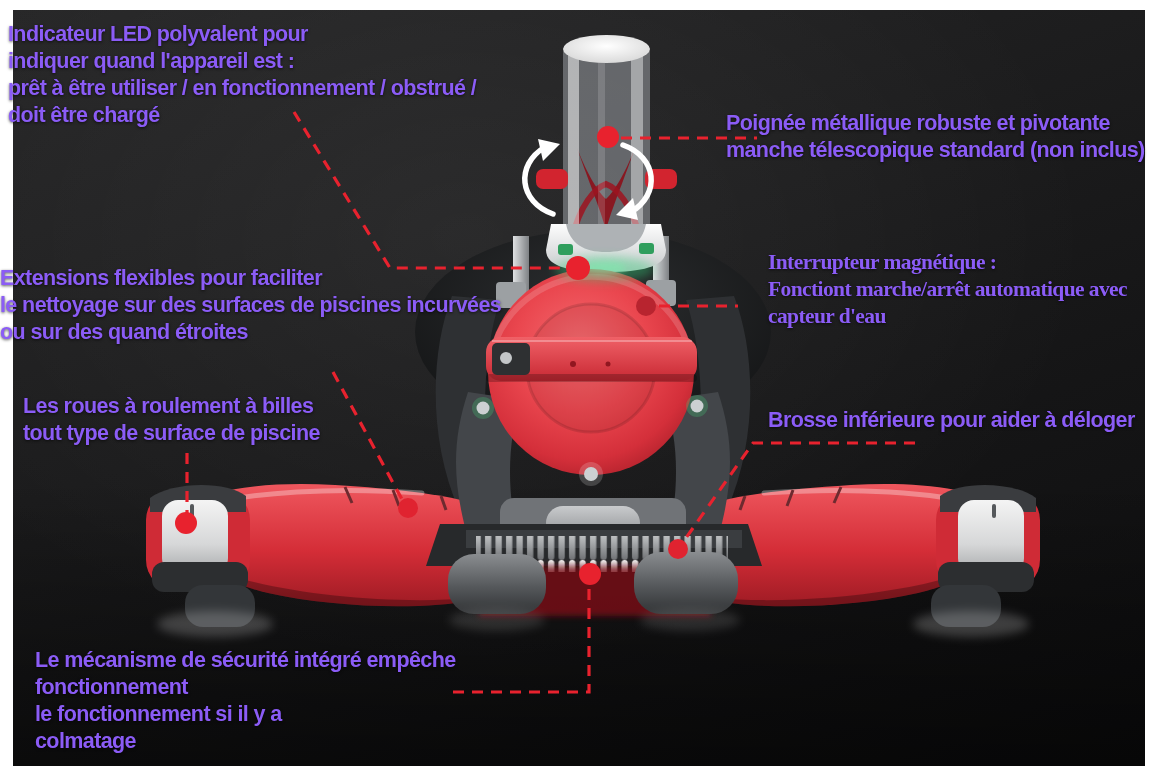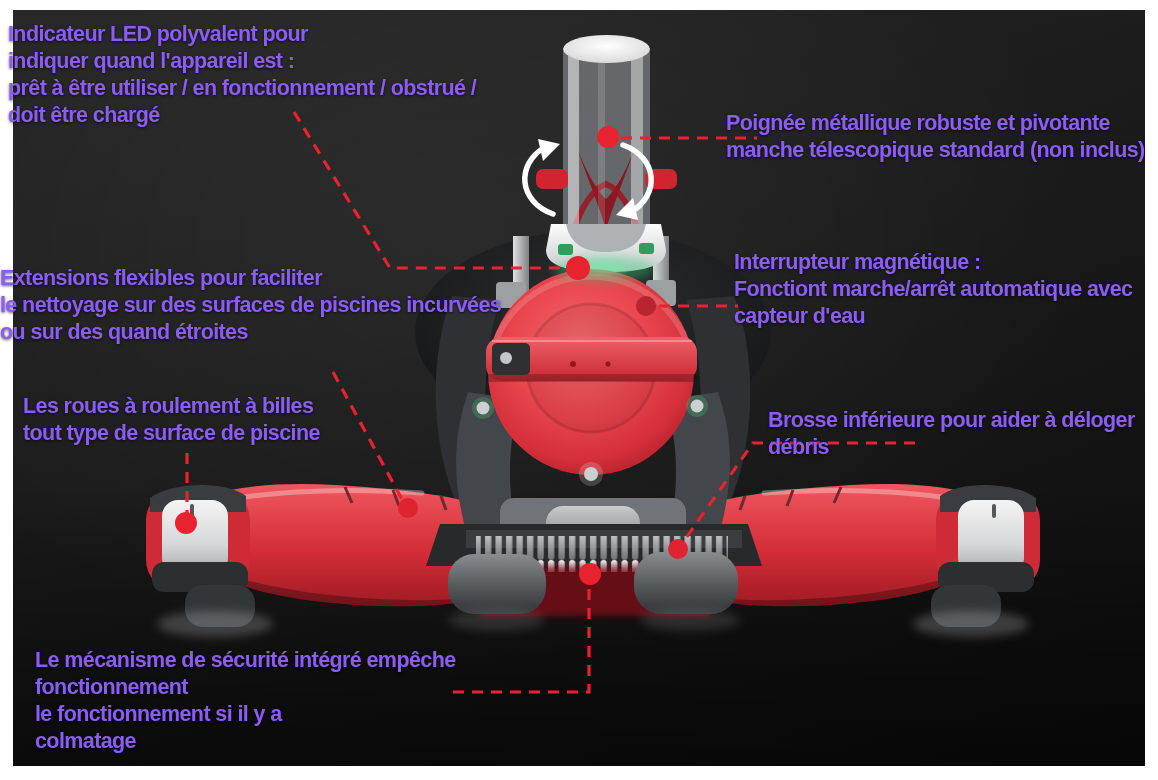--- a/index.html
+++ b/index.html
@@ -17,21 +17,21 @@
   }
   svg.scene{position:absolute;left:0;top:0;}
   .callout{
     position:absolute;color:#8b5cf6;font-weight:bold;
     font-size:21.5px;line-height:27px;letter-spacing:-0.6px;
     text-shadow:0 1px 3px rgba(0,0,0,0.65);
   }
   .callout span{display:block;white-space:nowrap;}
   .c-led{left:8px;top:21px;width:480px;}
   .c-handle{left:726px;top:101px;width:400px;margin-top:9px;}
-  .c-switch{left:734px;top:249px;width:390px;}
+  .c-switch{left:768px;top:249px;width:390px;font-family:Liberation Serif, serif;}
   .c-ext{left:0px;top:265px;width:478px;}
   .c-wheels{left:23px;top:393px;width:330px;}
   .c-brush{left:768px;top:407px;width:375px;}
   .c-safety{left:35px;top:647px;width:430px;}
 </style>
 </head>
 <body>
 
 <div class="canvas"></div>
 
@@ -238,21 +238,20 @@
   <span>ou sur des quand étroites</span>
 </div>
 
 <div class="callout c-wheels">
   <span>Les roues à roulement à billes</span>
   <span>tout type de surface de piscine</span>
 </div>
 
 <div class="callout c-brush">
   <span>Brosse inférieure pour aider à déloger</span>
-  <span>débris</span>
 </div>
 
 <div class="callout c-safety">
   <span>Le mécanisme de sécurité intégré empêche</span>
   <span>fonctionnement</span>
   <span>le fonctionnement si il y a</span>
   <span>colmatage</span>
 </div>
 
 </body></html>

